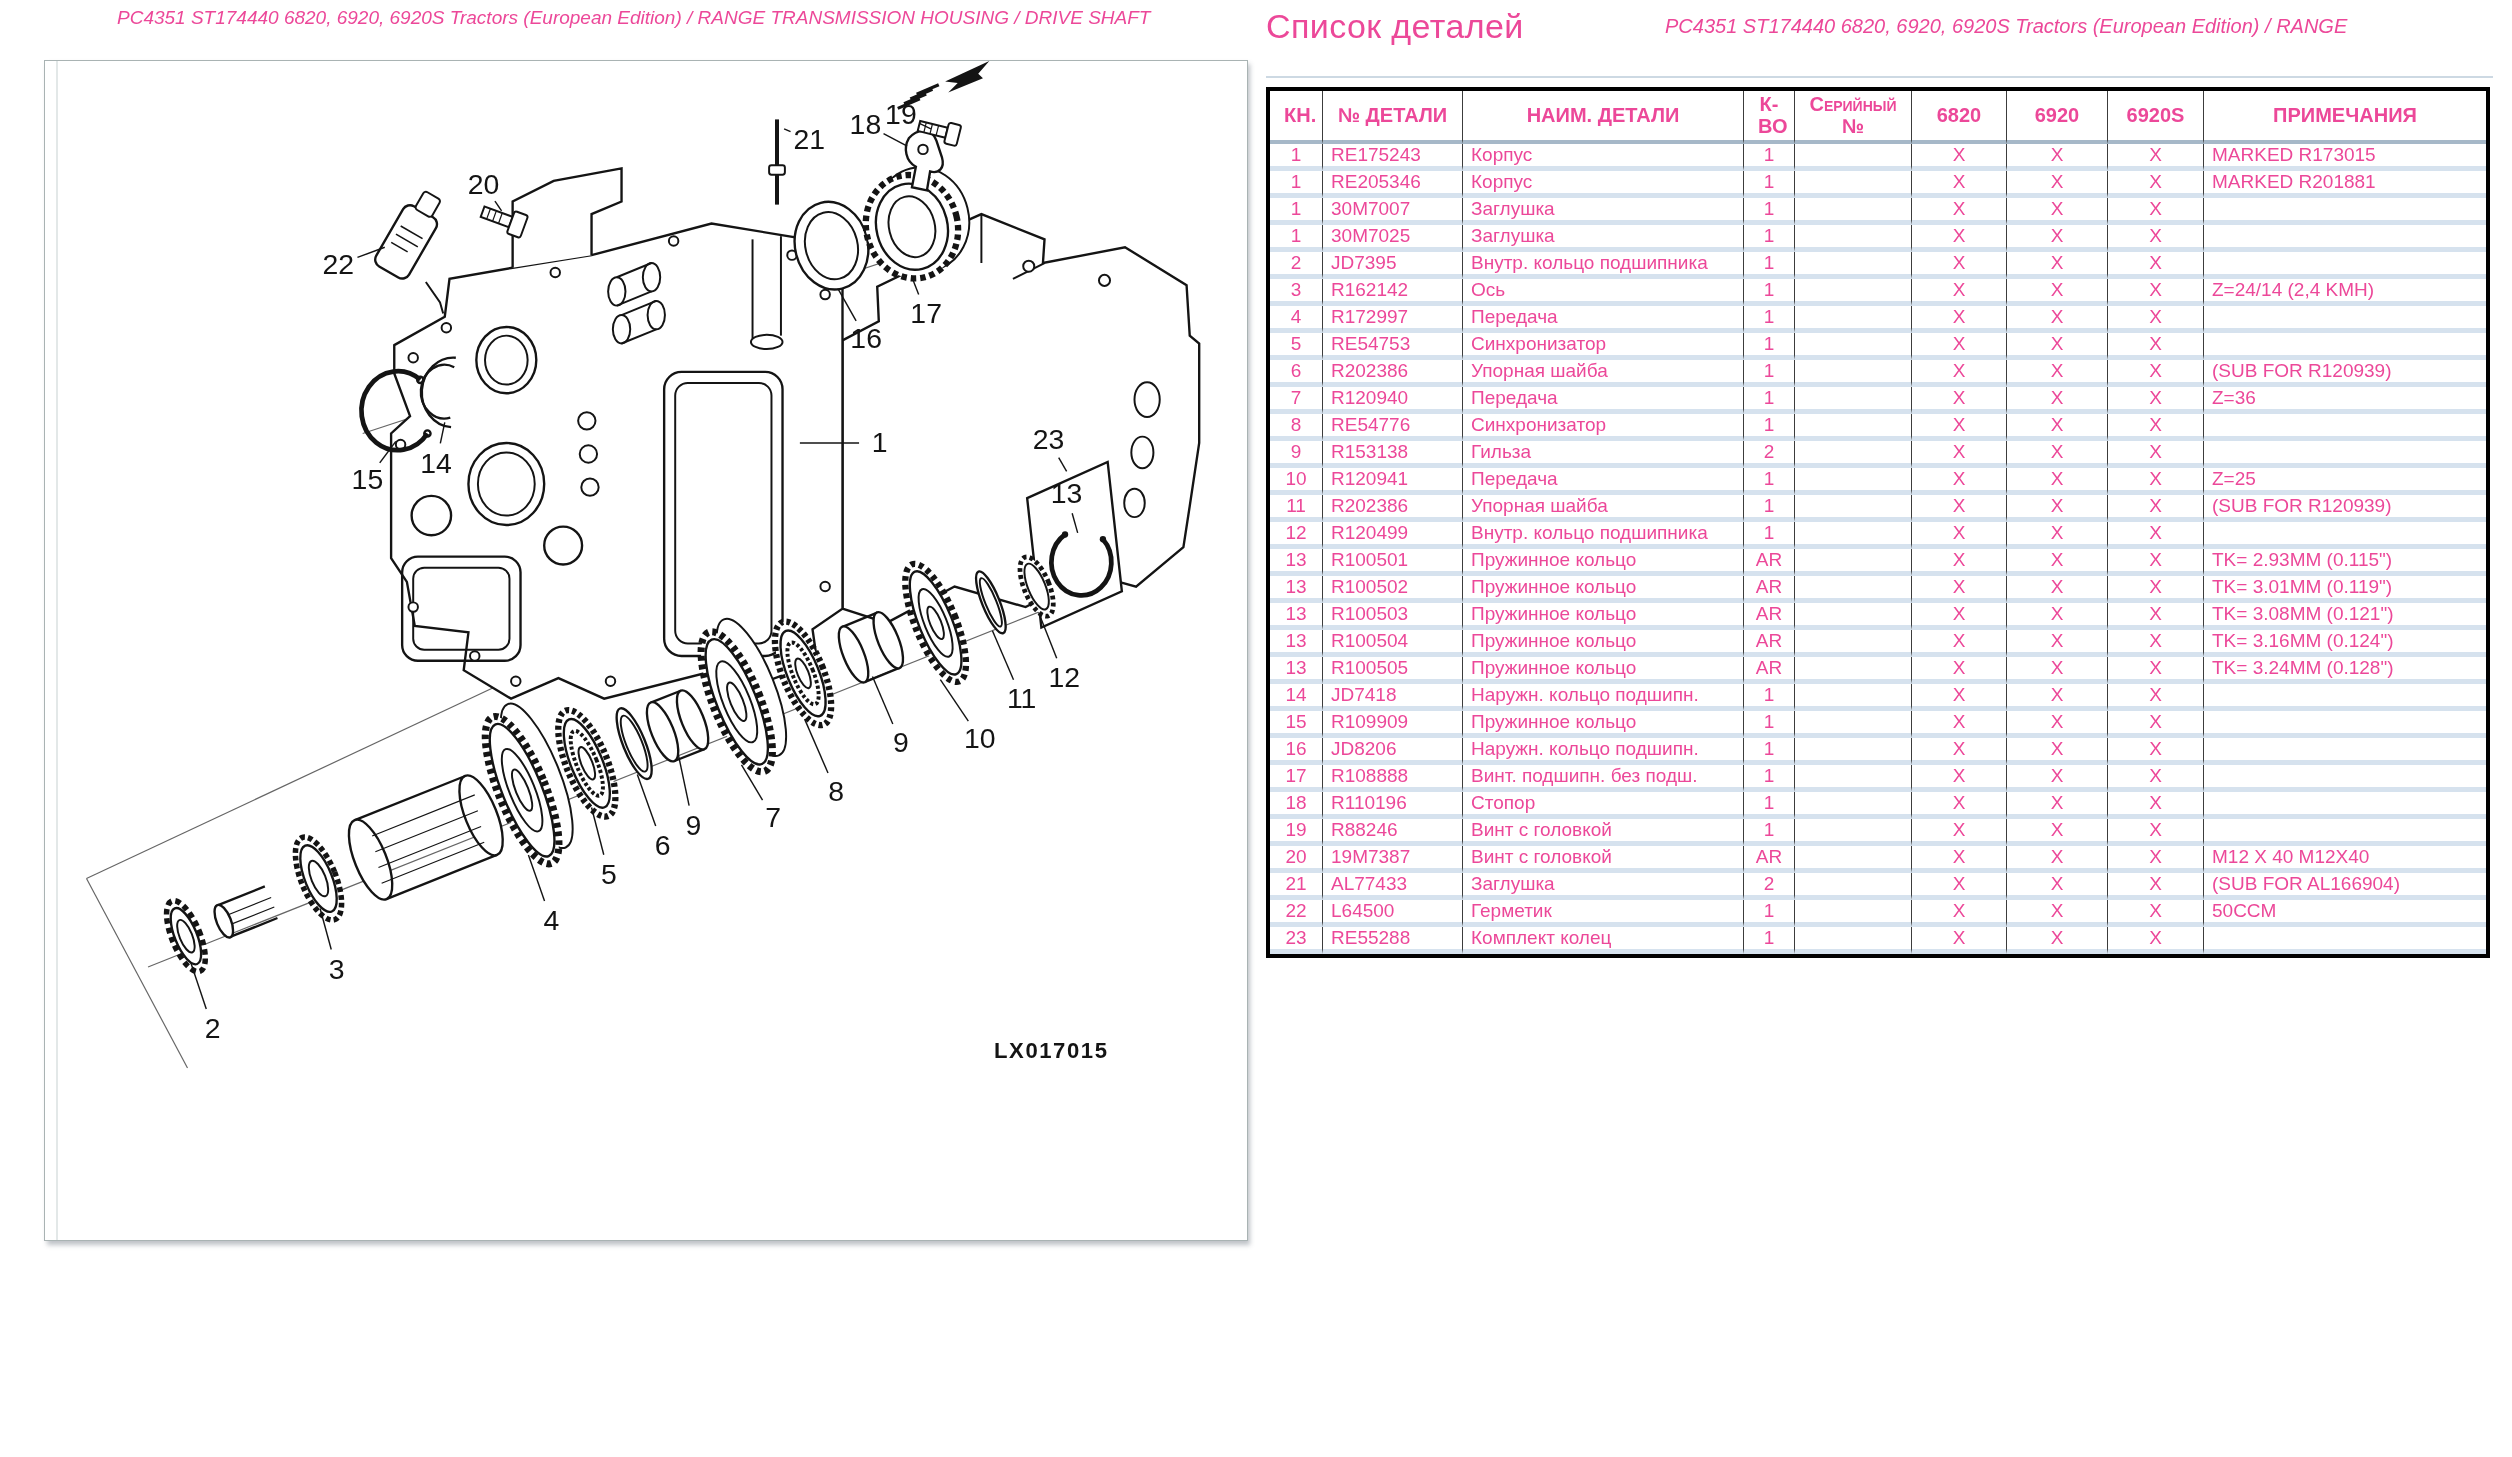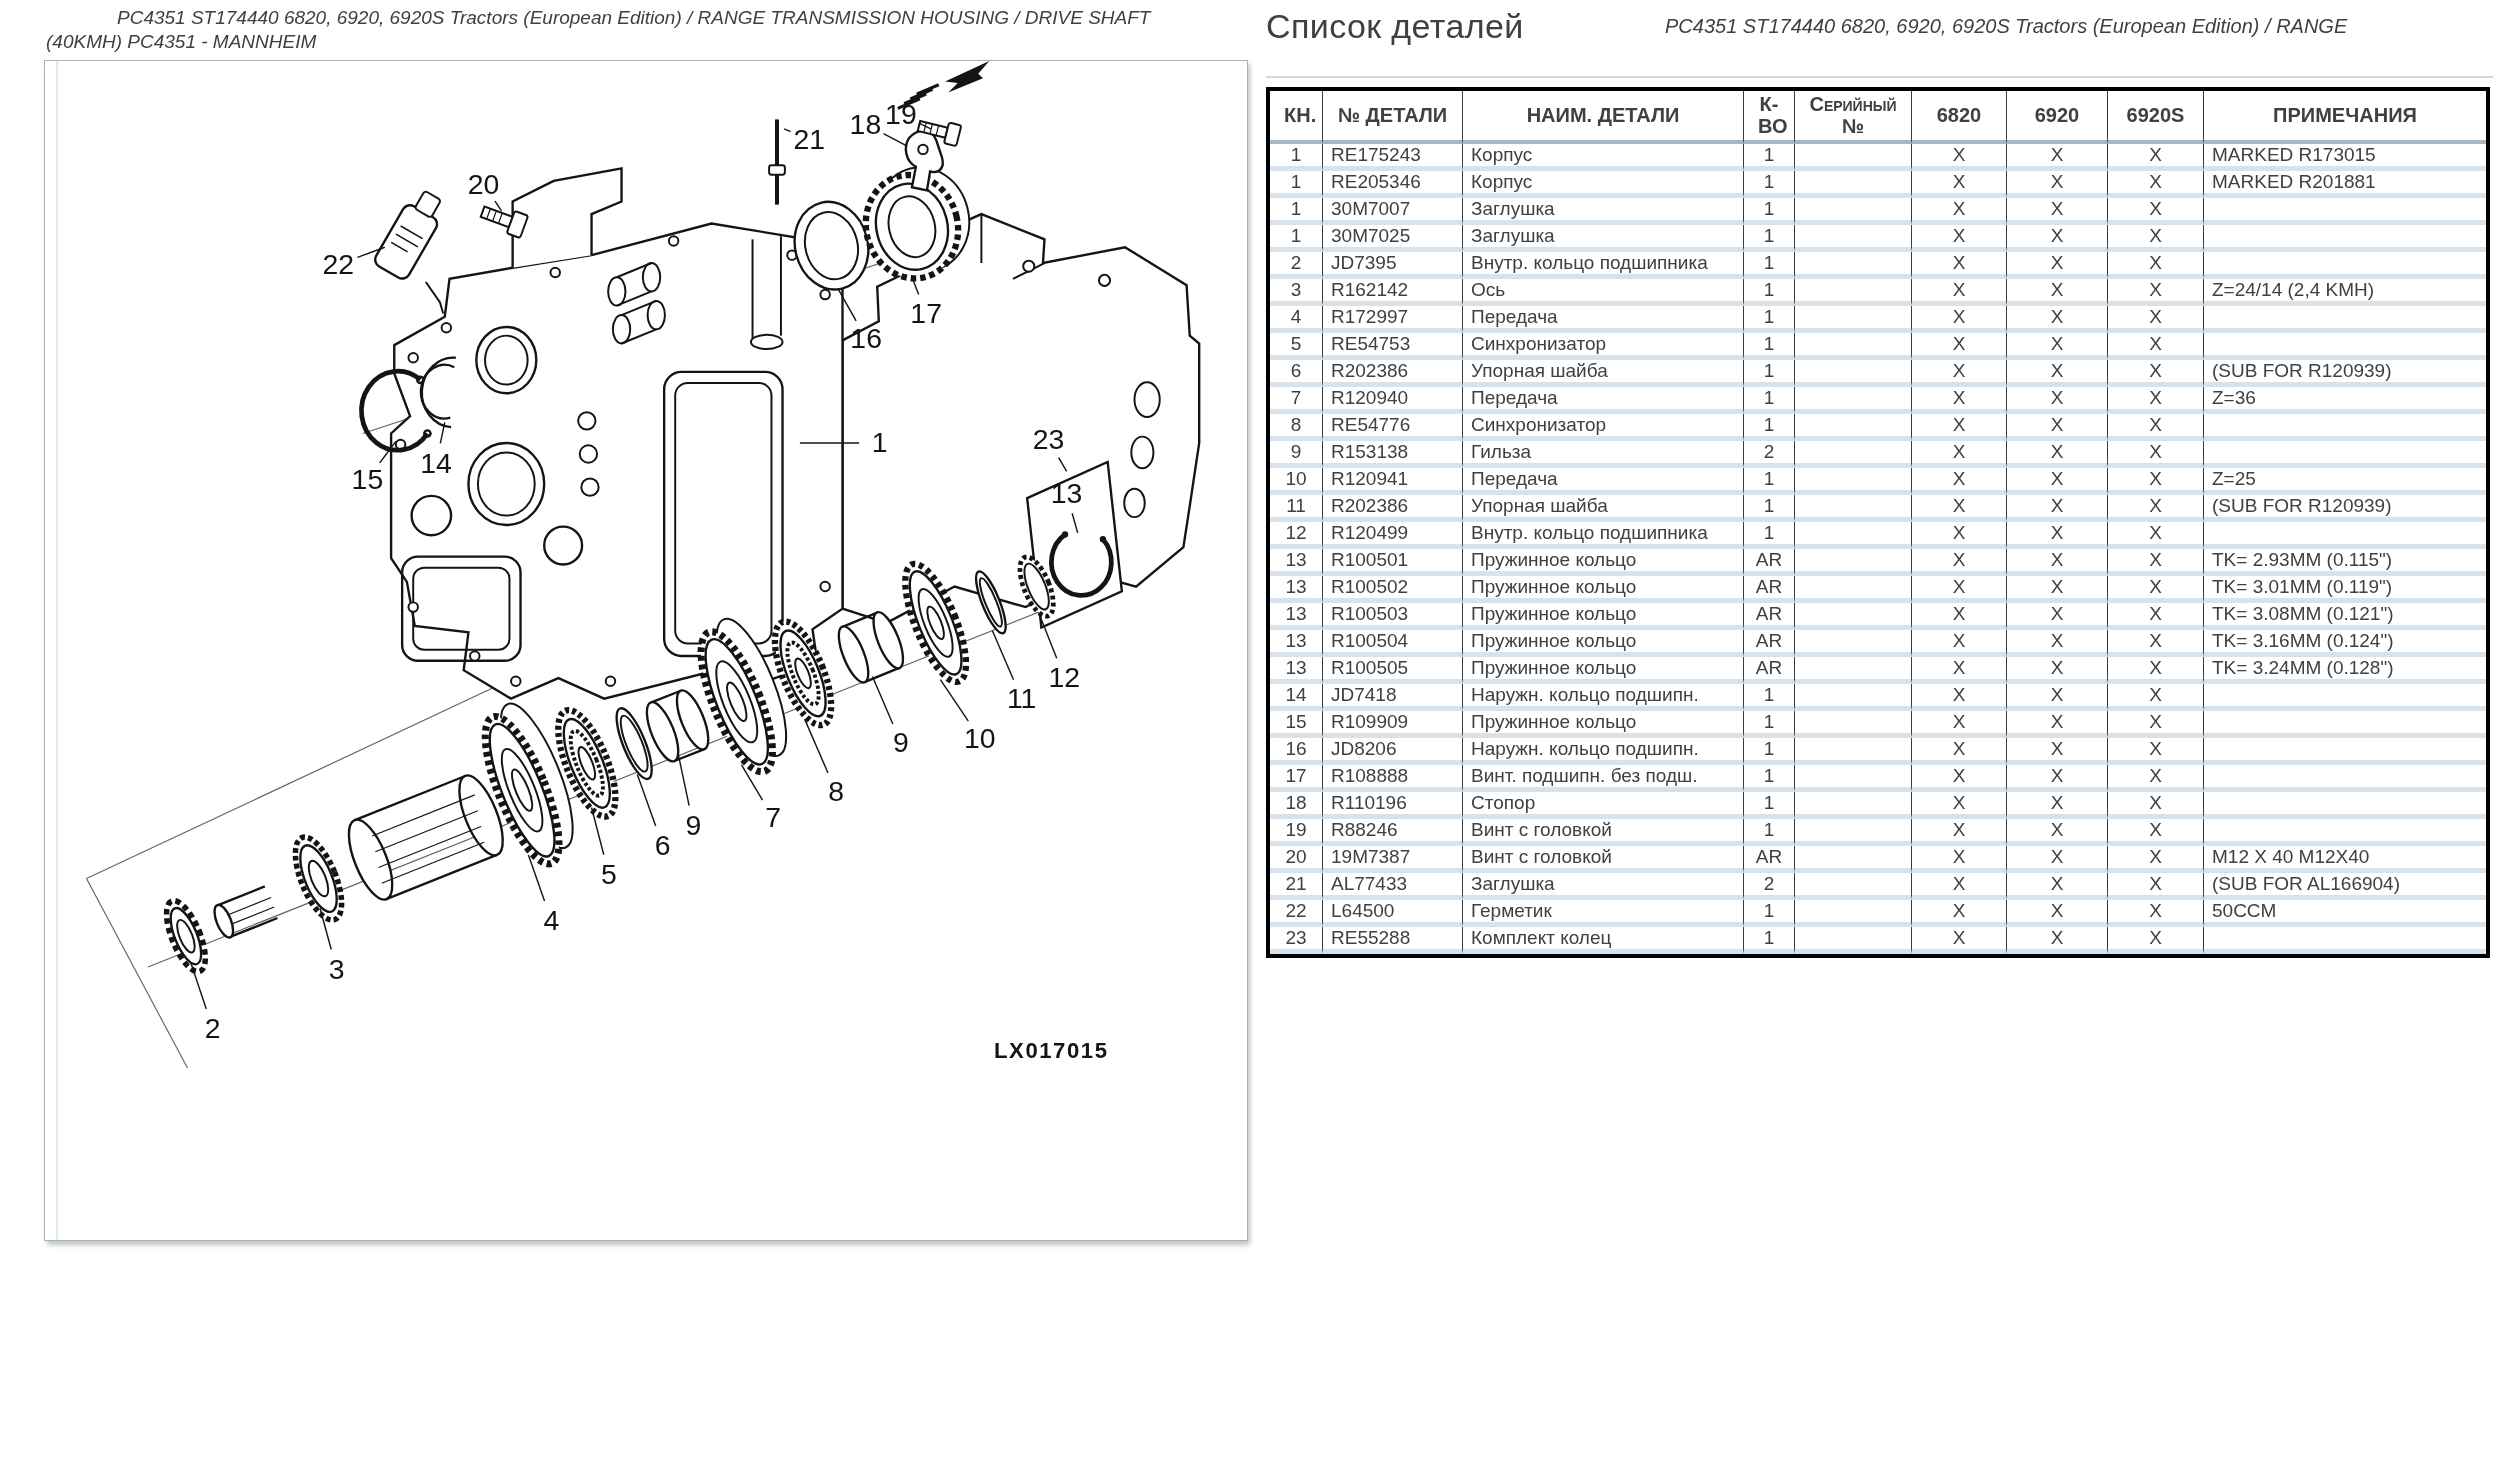--- a/index.html
+++ b/index.html
@@ -1,17 +1,17 @@
 <!DOCTYPE html>
 <html style="font-size:12.6px"><head>
 <meta charset="utf-8">
 <style>
   html,body{margin:0;padding:0;background:#fff;}
   #stage{position:relative;width:2512px;height:1458px;background:#fff;
-         font-family:"Liberation Sans",sans-serif;color:#404040;overflow:hidden;}
+         font-family:"Liberation Sans",sans-serif;color:#ec4899;overflow:hidden;}
 
   
   .left-title{position:absolute;left:46px;top:6.3px;width:1162px;
               font-style:italic;font-size:19px;line-height:24px;}
   .left-title .l1{padding-left:71px;}
 
   
   #panel{position:absolute;left:44px;top:60px;width:1202px;height:1179px;background:#fff;
          border:1.6px solid #a9b3b3;box-shadow:3.2px 4px 4.7px rgba(110,120,130,.45);}
   #panel::after{content:'';position:absolute;left:11px;top:0;bottom:0;width:1.6px;background:#e3e8e8;}
@@ -40,21 +40,20 @@
   td.c0,td.c3,td.c4,td.c5,td.c6,td.c7{text-align:center;}
   td.c1,td.c2,td.c8{text-align:left;padding-left:8px;}
 </style>
 </head>
 <body>
 
 <div id="stage">
 
   <div class="left-title">
     <div class="l1">PC4351 ST174440 6820, 6920, 6920S Tractors (European Edition) / RANGE TRANSMISSION HOUSING / DRIVE SHAFT</div>
-    <div class="l2">(40KMH) PC4351 - MANNHEIM</div>
   </div>
 
   <div id="panel">
     <svg viewBox="56 76 1522 1494" xmlns="http://www.w3.org/2000/svg">
 
       <g stroke="#666" stroke-width="1.5">
         <line x1="108" y1="1112" x2="995" y2="696"></line>
         <line x1="108" y1="1112" x2="236" y2="1352"></line>
         <line x1="186" y1="1224" x2="1396" y2="742"></line>
         <line x1="458" y1="548" x2="1224" y2="296"></line>

